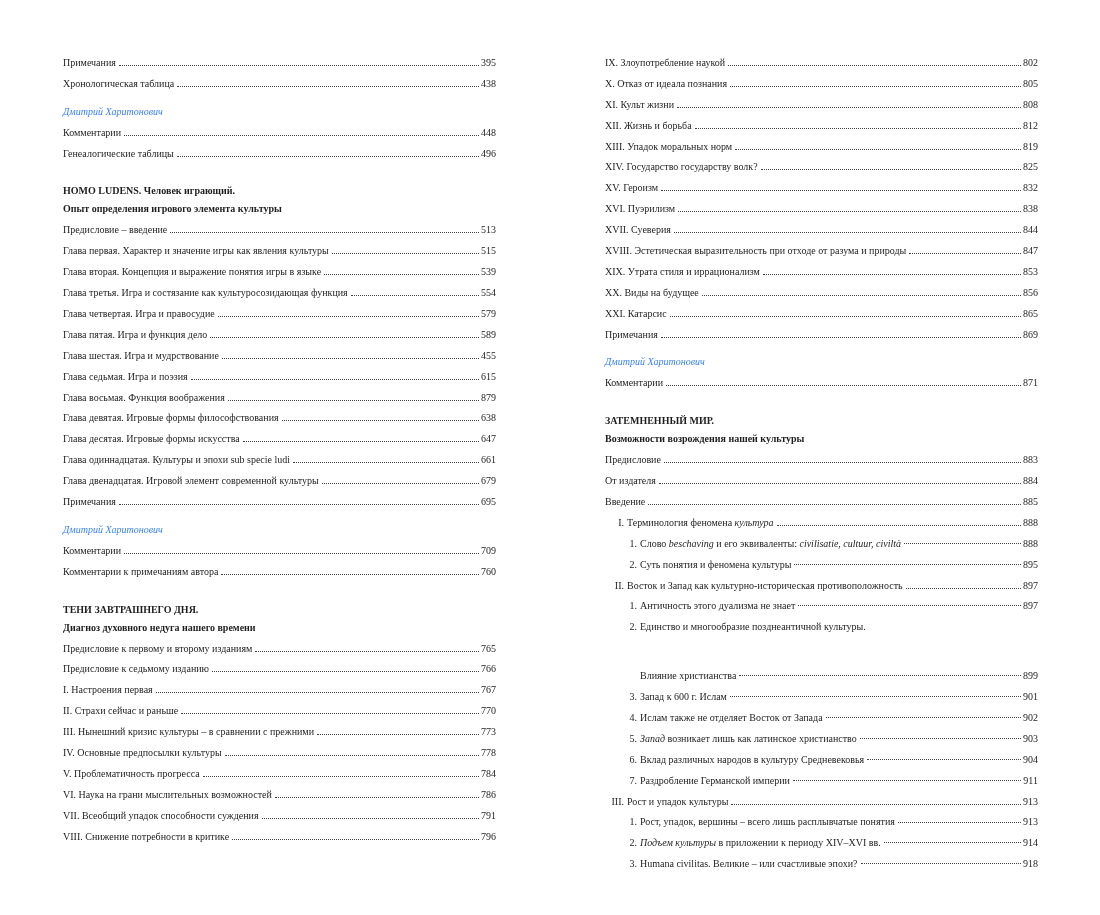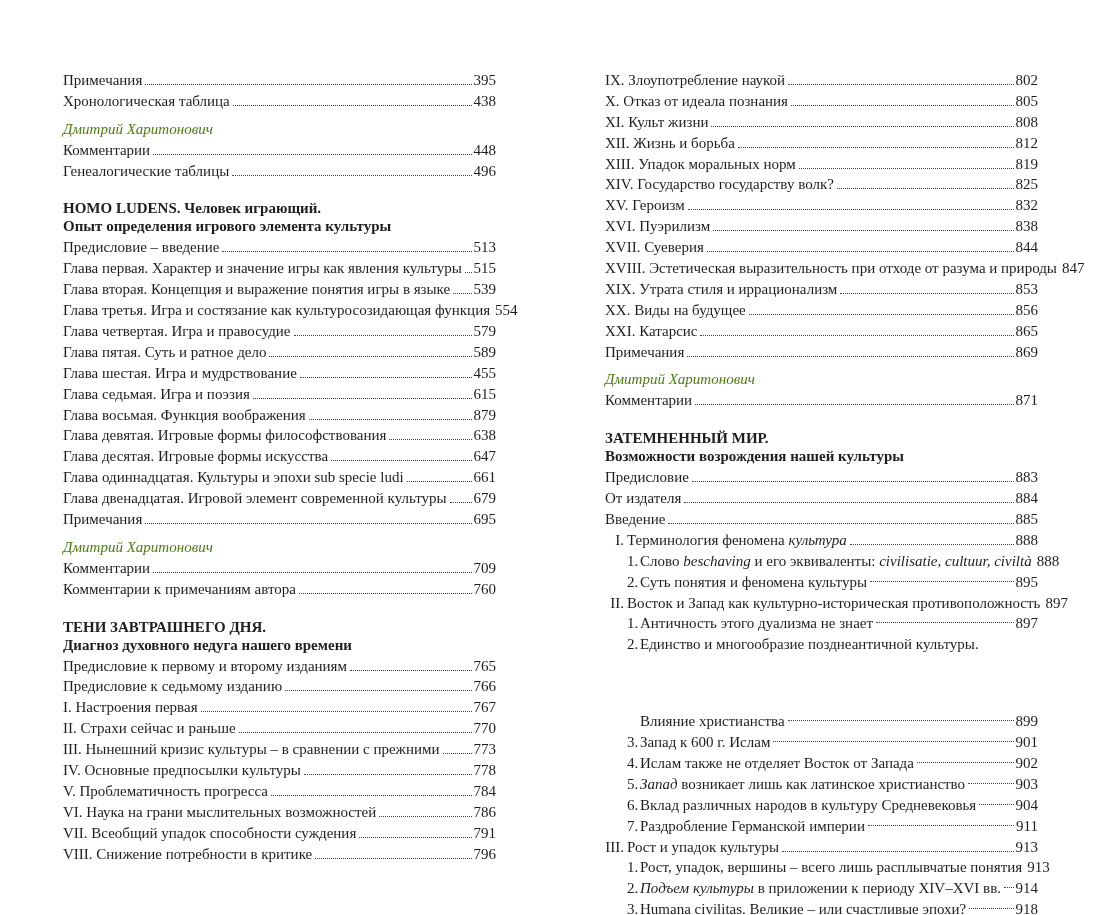--- a/index.html
+++ b/index.html
@@ -2,22 +2,22 @@
 <html><head>
 <meta charset="utf-8">
 <style>
   html, body { margin: 0; padding: 0; background: #ffffff; }
   body {
     width: 1100px; height: 915px; position: relative; overflow: hidden;
     font-family: "Liberation Serif", "DejaVu Serif", serif;
     color: #1e1e1e;
   }
   .page {
-    position: absolute; top: 70px; width: 433px;
-    font-size: 15px;
+    position: absolute; top: 53px; width: 433px;
+    font-size: 10px;
   }
   .page.left { left: 63px; }
   .page.right { left: 605px; }
 
   .entry {
     display: flex; align-items: baseline;
     height: 20.9px; line-height: 20.9px;
     white-space: nowrap;
   }
   .entry .title { flex: 0 0 auto; }
@@ -27,31 +27,31 @@
   }
   .entry .leader::before {
     content: "";
     position: absolute; left: 0; right: 0; bottom: 0;
     border-bottom: 1.3px dotted #444;
   }
   .entry .pg { flex: 0 0 auto; text-align: right; }
 
   .entry.two-line { height: auto; flex-direction: column; align-items: stretch; gap: 28px; }
   .entry.two-line .l1 { height: 20.9px; line-height: 20.9px; }
-  .entry.two-line .l2 { display: flex; align-items: center; height: 20.9px; line-height: 20.9px; margin-top: 28px; }
+  .entry.two-line .l2 { display: flex; align-items: center; height: 20.9px; line-height: 20.9px; }
 
   .num { display: inline-block; text-align: right; }
   .lvl1 .num { width: 19px; margin-right: 3px; }
   .lvl2 { padding-left: 22px; align-items: flex-end; }
   .lvl2 .num { width: 10px; margin-right: 3px; }
   .cont { padding-left: 13px; }
 
   .author {
     font-style: italic; height: 20.9px; line-height: 20.9px;
-    margin-top: 7px; color: #4d7c0f;
+    margin-top: 7px; color: #3b82f6;
   }
   .section-head {
     font-weight: bold; line-height: 18px; margin-top: 18px; margin-bottom: 2px;
   }
   .section-head .h-sub { display: block; }
   i { font-style: italic; }
 </style>
 </head>
 <body>
 
@@ -103,21 +103,21 @@
       <span class="title">Глава третья. Игра и состязание как культуросозидающая функция</span>
       <span class="leader"></span>
       <span class="pg">554</span>
     </div>
   <div class="entry">
       <span class="title">Глава четвертая. Игра и правосудие</span>
       <span class="leader"></span>
       <span class="pg">579</span>
     </div>
   <div class="entry">
-      <span class="title">Глава пятая. Суть и ратное дело</span>
+      <span class="title">Глава пятая. Игра и функция дело</span>
       <span class="leader"></span>
       <span class="pg">589</span>
     </div>
   <div class="entry">
       <span class="title">Глава шестая. Игра и мудрствование</span>
       <span class="leader"></span>
       <span class="pg">455</span>
     </div>
   <div class="entry">
       <span class="title">Глава седьмая. Игра и поэзия</span>

